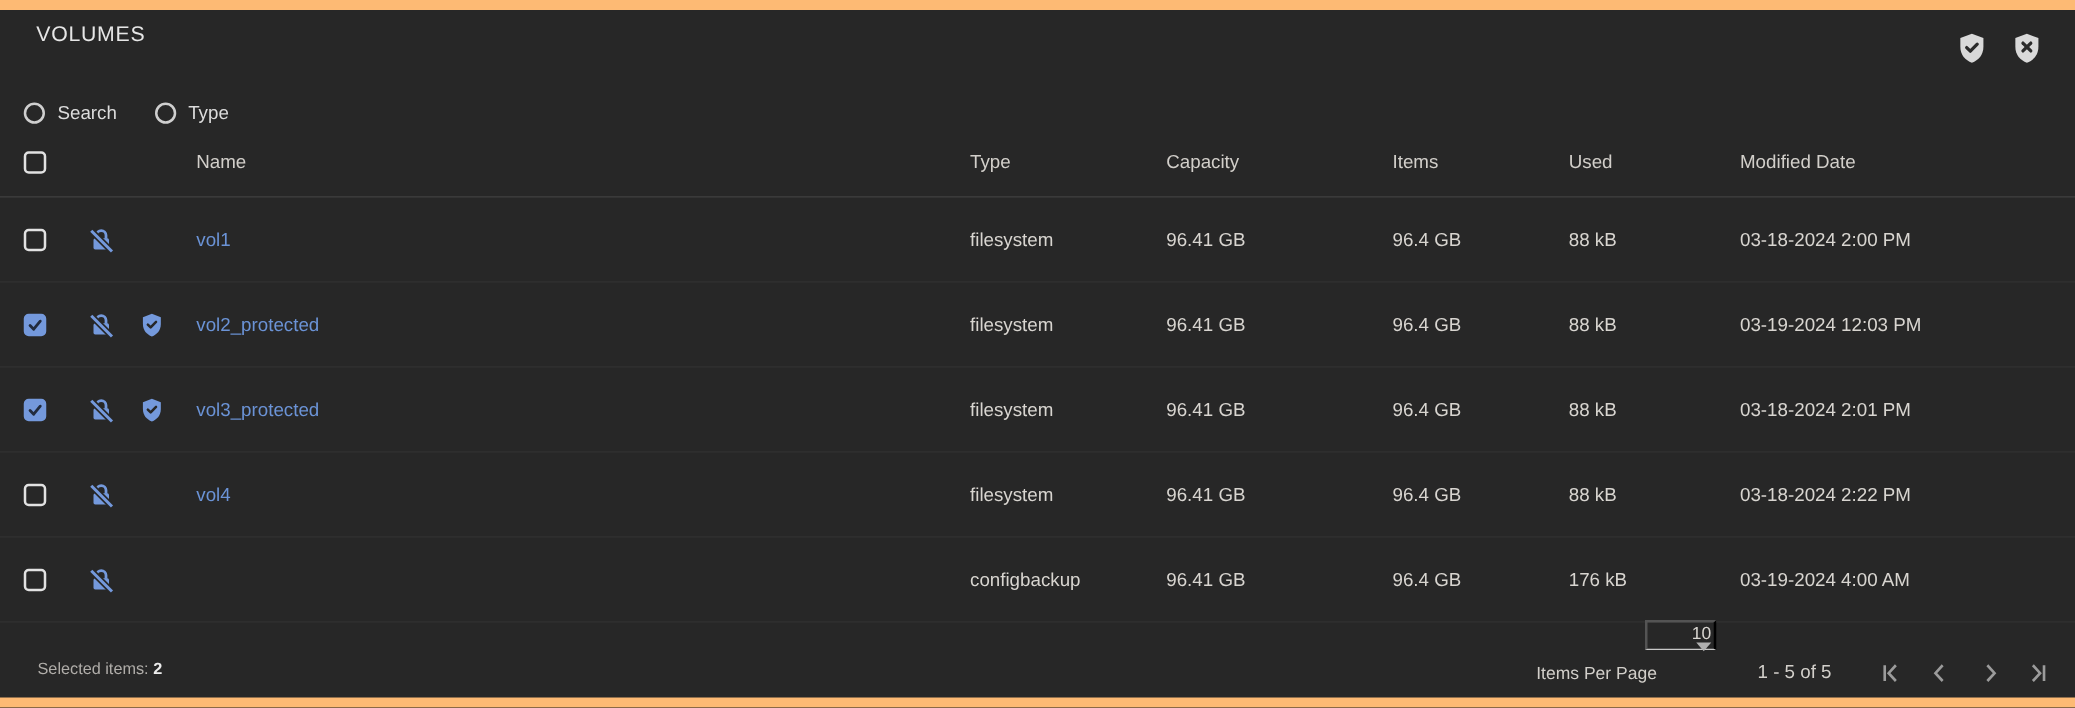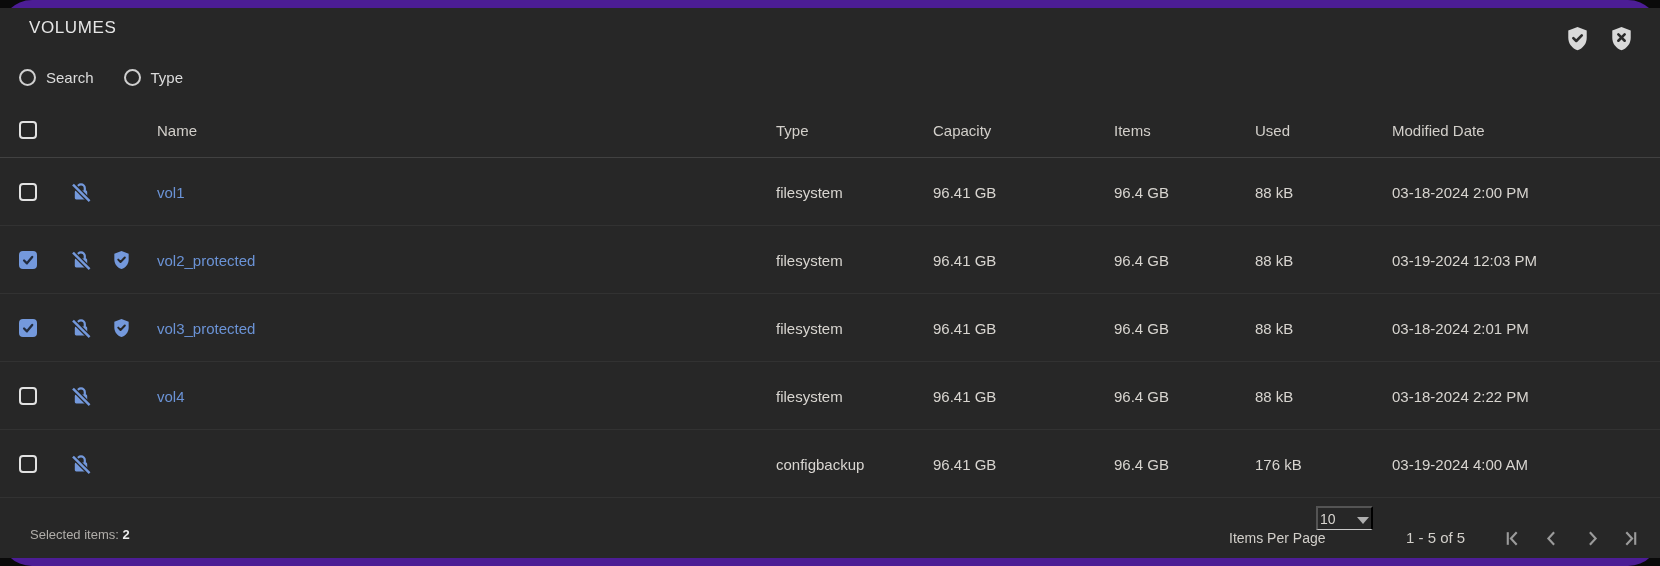--- a/index.html
+++ b/index.html
@@ -2,36 +2,36 @@
 <html><head>
 <meta charset="utf-8">
 <style>
   html,body{margin:0;padding:0;}
   body{
     width:1660px;height:566px;overflow:hidden;
     background:#0a0a0a;
     font-family:"Liberation Sans", sans-serif;
     -webkit-font-smoothing:antialiased;
   }
-  .screen{position:relative;width:1660px;height:566px;background:#4c1d95;border-radius:32px;}
+  .screen{position:relative;width:1660px;height:566px;background:#fdba74;}
   .panel{position:absolute;left:0;top:8px;width:1660px;height:550px;background:#272727;}
 
   
   .title{position:absolute;left:29px;top:10px;font-size:17px;letter-spacing:.6px;
          color:#e6e6e6;font-weight:500;}
 
   
   .hdr-action{position:absolute;top:15px;width:30px;height:30px;background:none;border:none;
               padding:0;cursor:pointer;display:flex;align-items:center;justify-content:center;}
   .hdr-action.protect{left:1562px;}
   .hdr-action.unprotect{left:1606px;}
 
   
   .filters{position:absolute;left:19px;top:61px;display:flex;align-items:center;}
-  .radio-opt{display:flex;align-items:center;cursor:pointer;}
+  .radio-opt{display:flex;align-items:center;cursor:pointer;margin-top:13px;}
   .radio-opt + .radio-opt{margin-left:30px;}
   .radio{width:17px;height:17px;border:2px solid #cfcfcf;border-radius:50%;
          box-sizing:border-box;background:transparent;}
   .radio-label{margin-left:10px;font-size:15px;color:#dcdcdc;}
 
   
   .thead{position:absolute;left:0;top:95px;width:1660px;height:54px;}
   .tbody{position:absolute;left:0;top:149px;width:1660px;
          border-top:1px solid rgba(255,255,255,0.12);}
   .row{position:relative;width:1660px;height:67px;
@@ -57,24 +57,24 @@
             border:2px solid #e2e2e2;border-radius:4px;cursor:pointer;background:transparent;}
   .checkbox svg{display:none;}
   .checkbox.checked{background:#7499dc;border-color:#7499dc;}
   .checkbox.checked svg{display:block;}
 
   
   .selected{position:absolute;left:30px;top:519px;font-size:13px;color:#b0ada9;}
   .selected b{color:#ececec;font-weight:bold;}
 
   .ipp-label{position:absolute;left:1229px;top:522px;font-size:14px;color:#d2cfca;}
-  .ipp-select{position:absolute;left:1316px;top:498px;width:57px;height:24px;
+  .ipp-select{position:absolute;left:1316px;top:488px;width:57px;height:24px;
               display:flex;align-items:flex-end;justify-content:space-between;
               border-bottom:1px solid #c9c9c9;cursor:pointer;box-sizing:border-box;
-              padding:0 2px 2px 2px;background:none;}
+              padding:0 2px 2px 2px;background:none;flex-direction:column;}
   .ipp-value{font-size:14px;color:#d8d5d0;}
   .caret{width:0;height:0;border-left:6px solid transparent;border-right:6px solid transparent;
          border-top:7px solid #b0b0b0;margin-bottom:3px;}
 
   .range{position:absolute;left:1406px;top:521px;font-size:15px;color:#d2cfca;}
 
   .pager-btn{position:absolute;top:515px;width:30px;height:30px;background:none;border:none;
              padding:0;cursor:pointer;display:flex;align-items:center;justify-content:center;}
   .pg-first{left:1497px;} .pg-prev{left:1536px;} .pg-next{left:1577px;} .pg-last{left:1615px;}
 </style>

